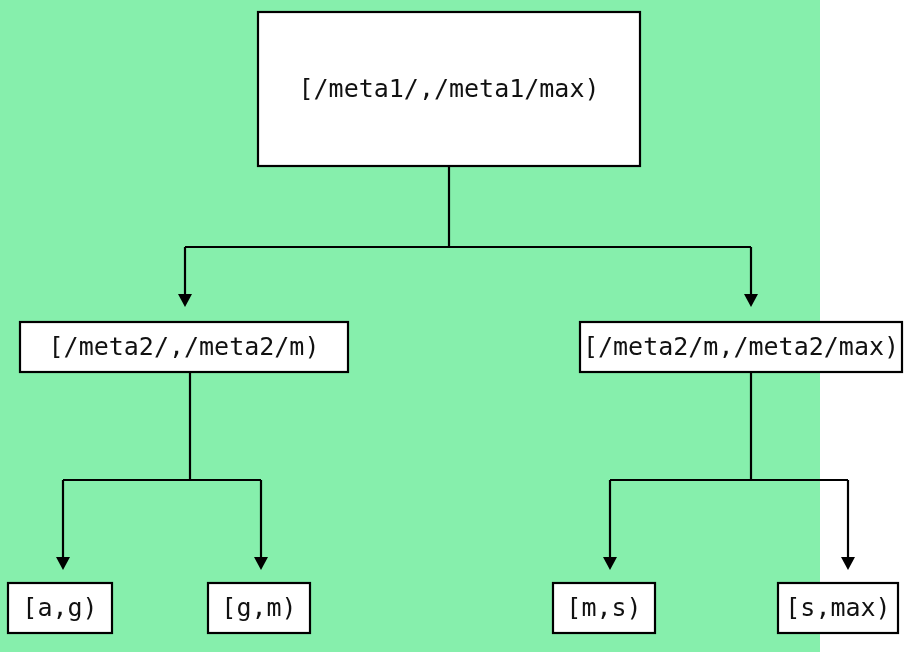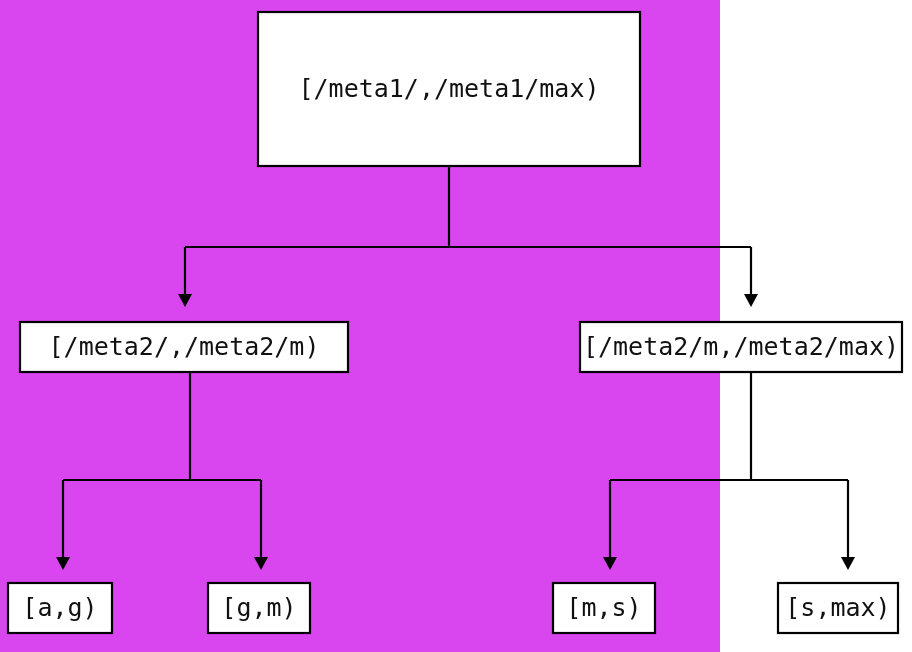--- a/index.html
+++ b/index.html
@@ -9,23 +9,23 @@
     background: #ffffff;
   }
   body {
     width: 912px;
     height: 652px;
     font-family: "DejaVu Sans Mono", "Liberation Mono", monospace;
     overflow: hidden;
   }
   #diagram-root {
     position: relative;
-    width: 720px;
+    width: 820px;
     height: 652px;
-    background: #d946ef;
+    background: #86efac;
   }
   svg.diagram-canvas {
     display: block;
     width: 912px;
     height: 652px;
   }
   .node-box {
     fill: #ffffff;
     stroke: #000000;
     stroke-width: 2.2;

